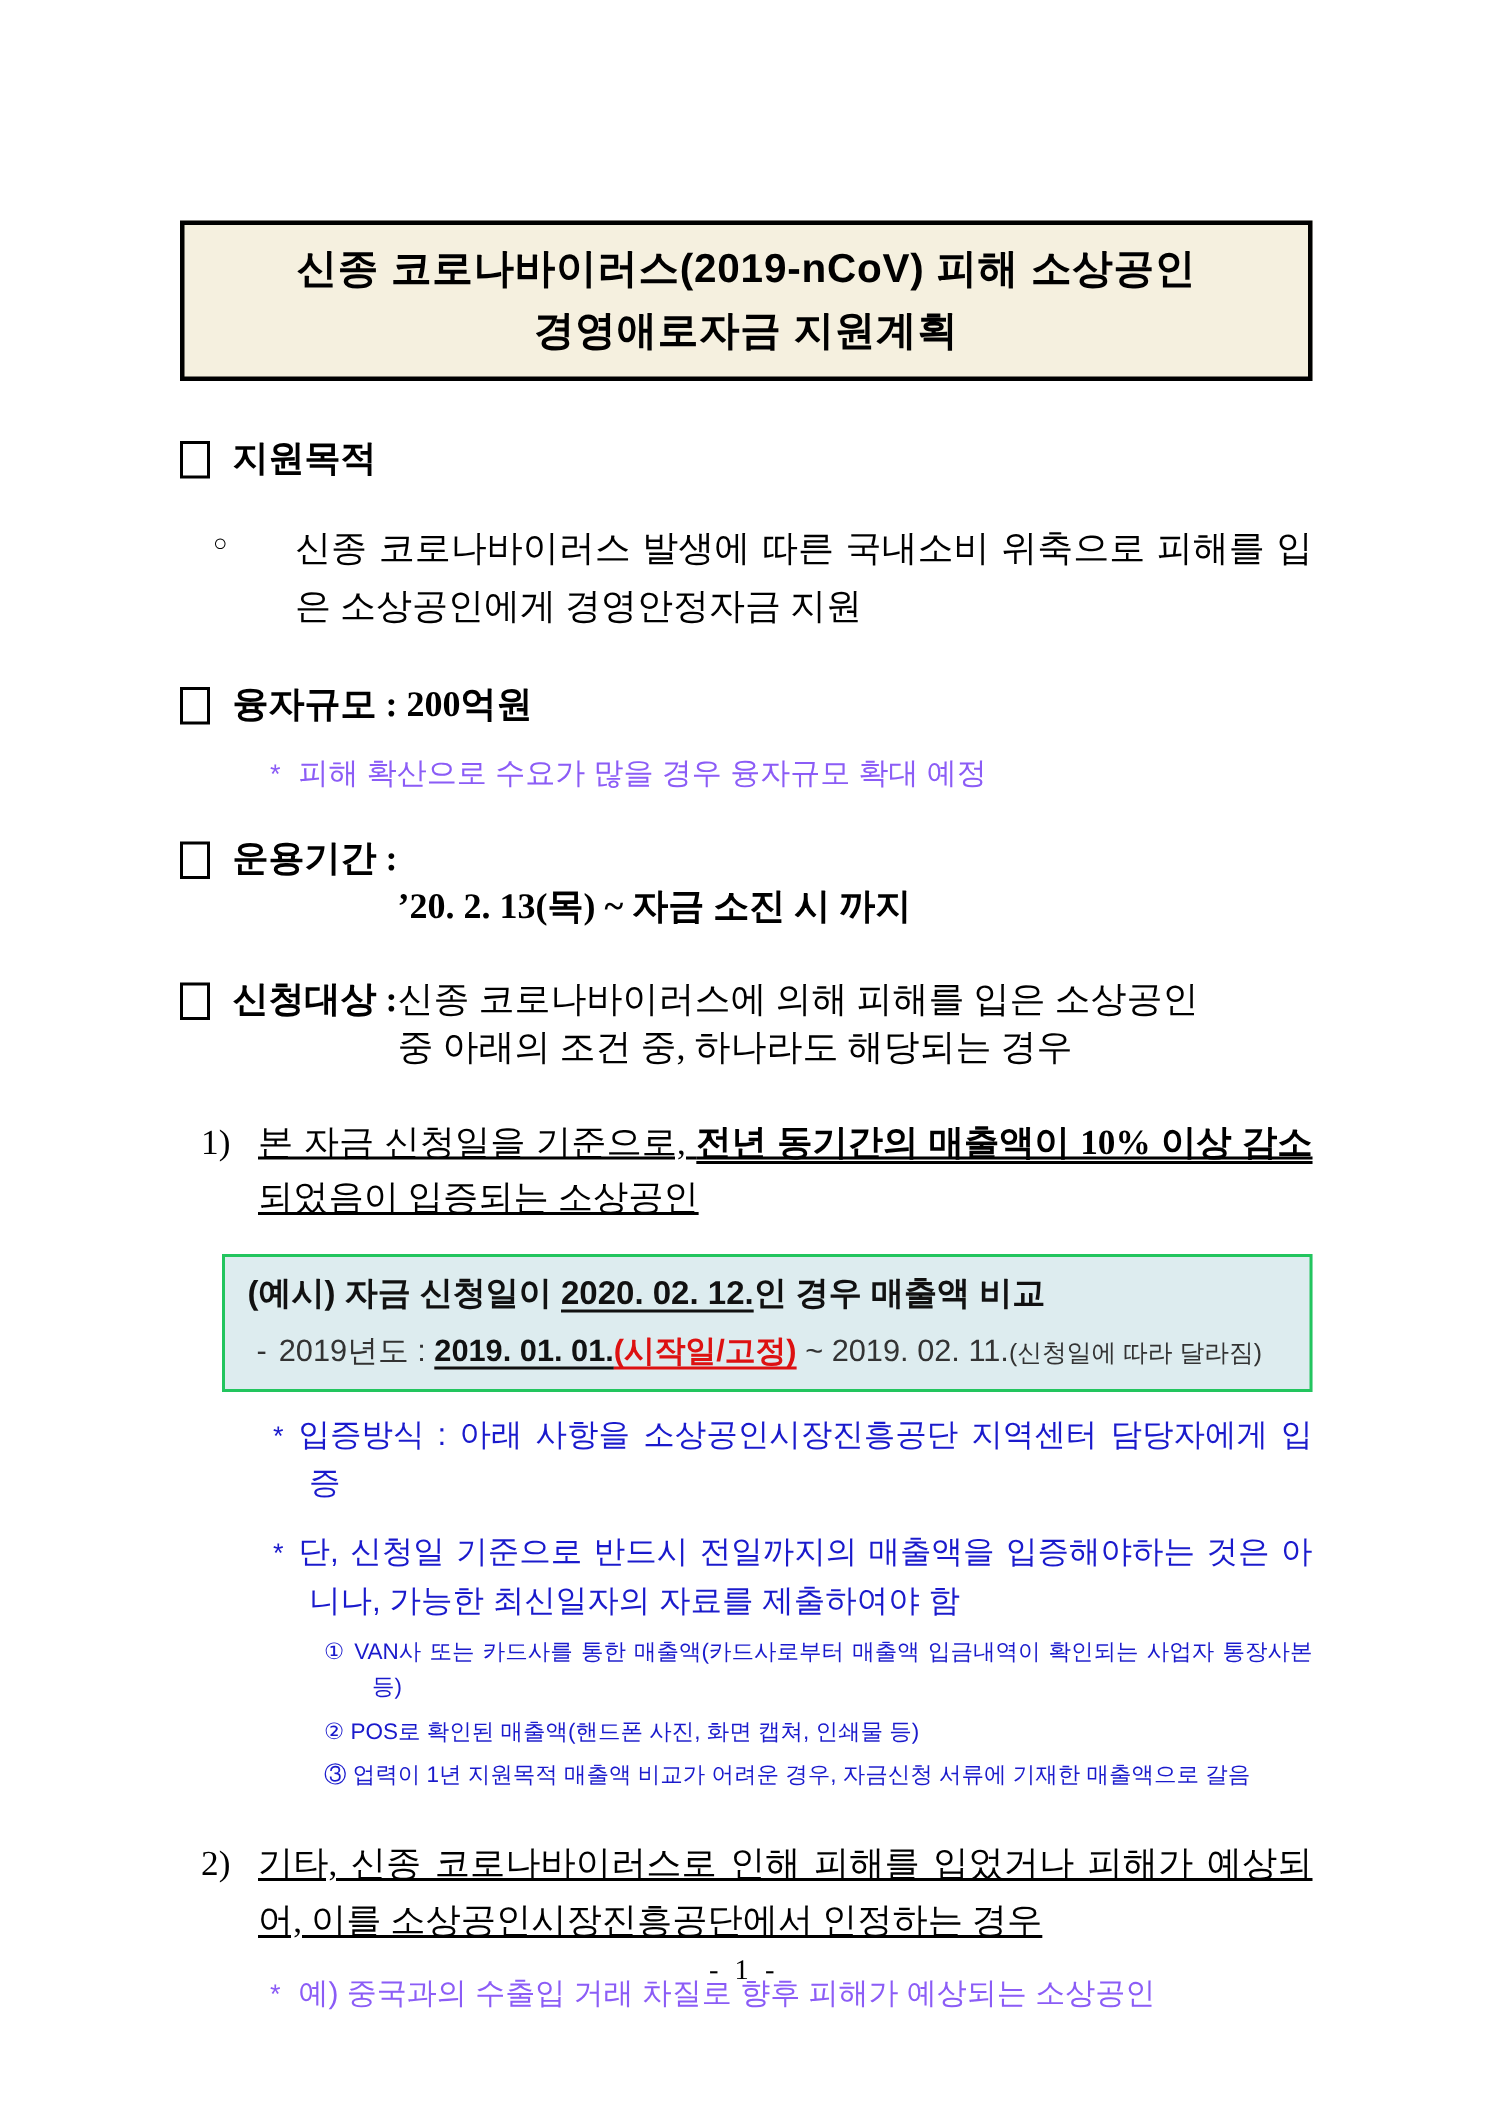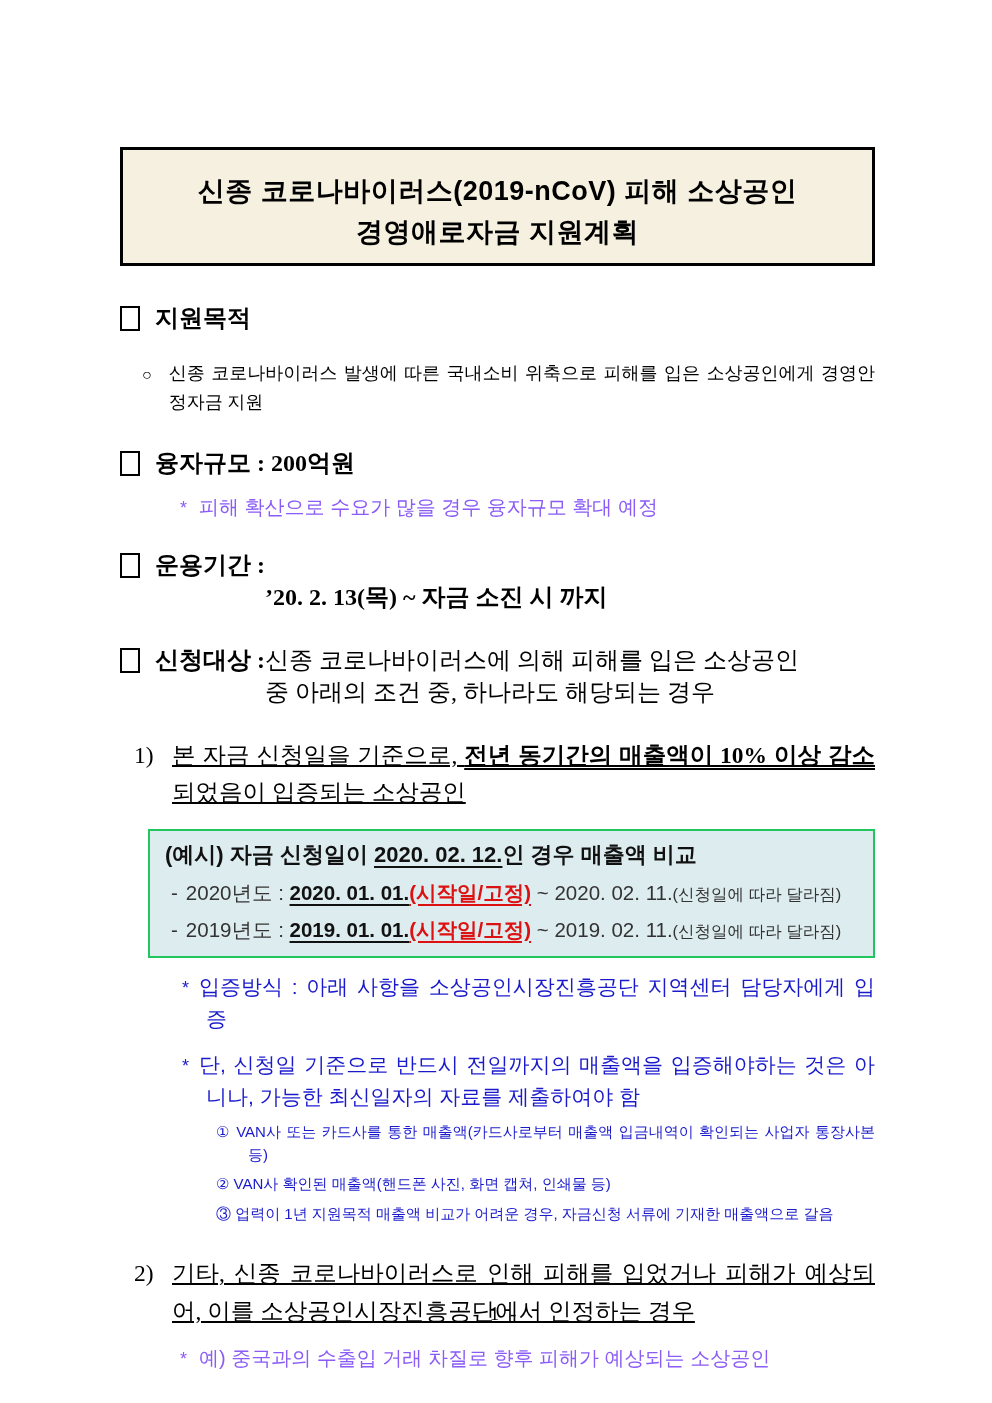--- a/index.html
+++ b/index.html
@@ -17,21 +17,21 @@
 
   
   .title-box {
     border:3px solid #000;
     background:#f5f0df;
     text-align:center;
     font-family:"Liberation Sans", sans-serif;
     font-weight:bold;
     font-size:27px;
     line-height:1.5;
-    padding:21px 4px 11px 4px;
+    padding:9px 4px 11px 4px;
     letter-spacing:0.5px;
   }
 
   
   .sect {
     display:flex; align-items:flex-start;
     font-size:24px; font-weight:bold;
     line-height:1.35;
   }
   .cbx {
@@ -51,22 +51,23 @@
   .bullet-row {
     display:flex; align-items:flex-start;
     margin:25px 0 0 22px;
   }
   .circle-marker {
     flex:none;
     font-size:16px;
     margin:7px 17px 0 0;
   }
   .body-text {
-    font-size:18px; line-height:1.6;
+    font-size:24px; line-height:1.6;
     text-align:justify;
+    margin-left:28px;
   }
 
   
   .note-black {
     font-family:"Liberation Sans", sans-serif;
     font-size:20px;
     margin:15px 0 0 60px;
     color:#8b5cf6;
   }
   .star { margin-right:12px; font-size:18px; }
@@ -181,35 +182,32 @@
     <div class="item-body">
       <span>본 자금 신청일을 기준으로, </span><span class="emph">전년 동기간의 매출액이 10% 이상 감소</span><span>되었음이 입증되는 소상공인</span>
     </div>
   </div>
 
   <div class="example-box">
     <div class="ex-line1">
       <span>(예시) 자금 신청일이 </span><span class="ul">2020. 02. 12.</span><span>인 경우 매출액 비교</span>
     </div>
     <div class="ex-row">
-      <span class="ex-dash">-</span><span>2020년도 : </span><span class="ex-date">2020. 01. 01.</span><span class="ex-fixed">(시작일/고정)</span><span> ~ 2020. 02. 11.</span><span class="ex-note">(신청일에 따라 달라짐)</span>
-    </div>
-    <div class="ex-row">
       <span class="ex-dash">-</span><span>2019년도 : </span><span class="ex-date">2019. 01. 01.</span><span class="ex-fixed">(시작일/고정)</span><span> ~ 2019. 02. 11.</span><span class="ex-note">(신청일에 따라 달라짐)</span>
     </div>
   </div>
 
   <div class="proof-note">
     <span class="star">*</span><span>입증방식 : 아래 사항을 소상공인시장진흥공단 지역센터 담당자에게 입증</span>
   </div>
   <div class="proof-note">
     <span class="star">*</span><span>단, 신청일 기준으로 반드시 전일까지의 매출액을 입증해야하는 것은 아니나, 가능한 최신일자의 자료를 제출하여야 함</span>
   </div>
   <div class="proof-sub">① VAN사 또는 카드사를 통한 매출액(카드사로부터 매출액 입금내역이 확인되는 사업자 통장사본 등)</div>
-  <div class="proof-sub">② VAN사 확인된 매출액(핸드폰 사진, 화면 캡쳐, 인쇄물 등)</div>
+  <div class="proof-sub">② POS로 확인된 매출액(핸드폰 사진, 화면 캡쳐, 인쇄물 등)</div>
   <div class="proof-sub">③ 업력이 1년 지원목적 매출액 비교가 어려운 경우, 자금신청 서류에 기재한 매출액으로 갈음</div>
 
   <div class="item mt30">
     <span class="item-marker">2)</span>
     <div class="item-body">기타, 신종 코로나바이러스로 인해 피해를 입었거나 피해가 예상되어, 이를 소상공인시장진흥공단에서 인정하는 경우</div>
   </div>
   <div class="note-black">
     <span class="star">*</span><span>예) 중국과의 수출입 거래 차질로 향후 피해가 예상되는 소상공인</span>
   </div>
 

